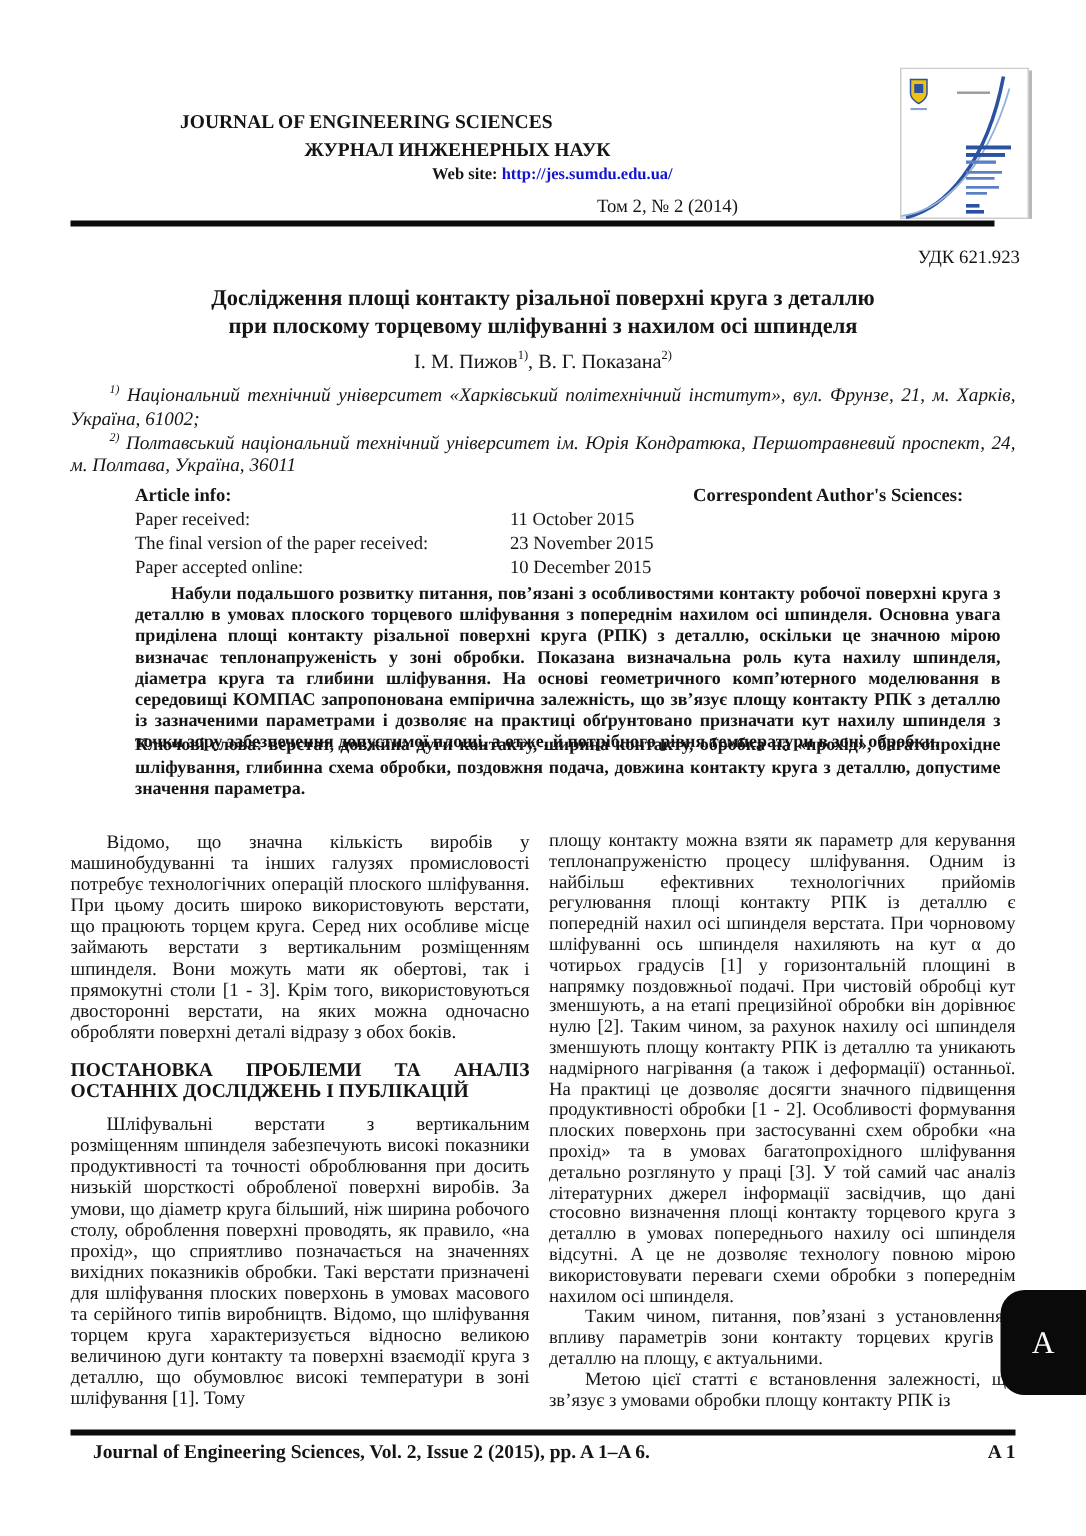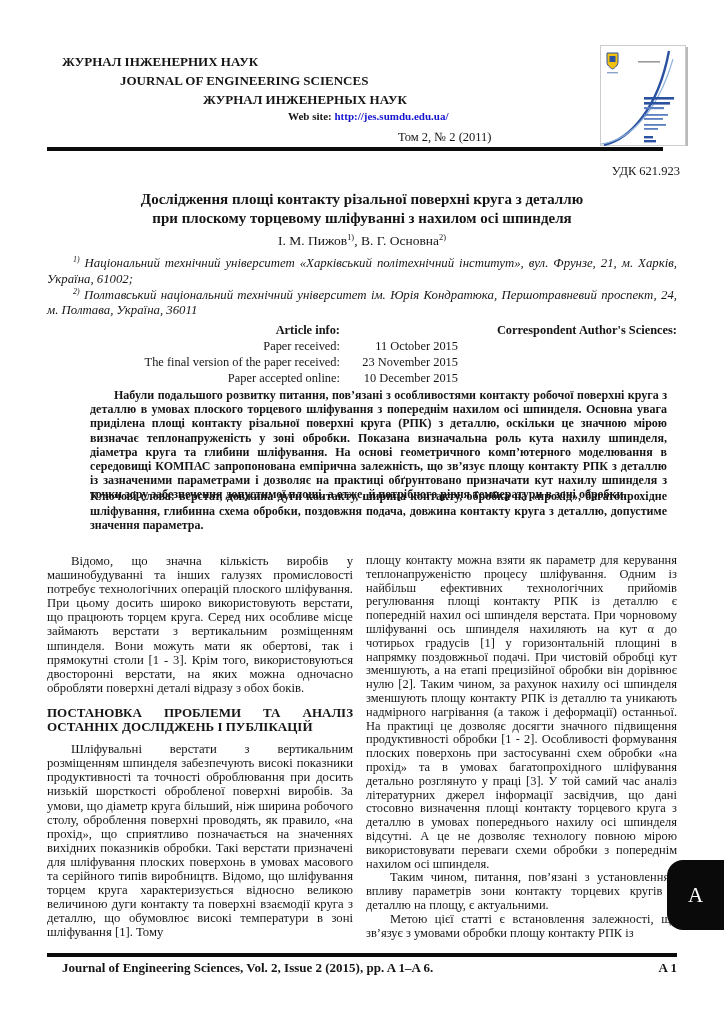--- a/index.html
+++ b/index.html
@@ -17,21 +17,21 @@
   .volume{font-size:12.5px; white-space:nowrap;}
   .rule{background:#0b0b0b; height:4px;}
   .udc{font-size:12.5px;}
   
   .title{left:47px; width:630px; text-align:center; font-weight:bold; font-size:15px; line-height:19px;}
   .authors{left:47px; width:630px; text-align:center; font-size:13.5px;}
   sup{font-size:0.62em; line-height:0;}
   .affil{left:47px; width:630px; font-style:italic; font-size:12.8px; line-height:15.8px; text-align:justify;}
   .affil p{margin:0; text-indent:26px;}
   
-  .ainfo{left:90px; width:587px; font-size:12.4px; line-height:16px; display:flex;text-align:right;}
+  .ainfo{left:90px; width:587px; font-size:12.4px; line-height:16px; display:flex;}
   .ainfo .grid{display:grid; grid-template-columns:250px 118px; column-gap:0;}
   .ainfo .head{font-weight:bold;}
   .ainfo .right{margin-left:auto; width:215px;}
   .ainfo .right div{white-space:nowrap;}
   
   .abstract{left:90px; width:577px; font-weight:bold; font-size:12px; line-height:14.2px; text-align:justify; text-indent:24px;}
   .keywords{left:90px; width:577px; font-weight:bold; font-size:12px; line-height:14.6px; text-align:justify;}
   
   .cols{left:47px; width:630px; height:399px; top:554px; display:flex; overflow:hidden;
         font-size:12.7px; line-height:14.1px; text-align:justify;}
@@ -47,28 +47,27 @@
   
   .tab{right:0; top:860px; width:57px; height:70px; background:#0a0a0a;
        border-radius:16px 0 0 16px; display:flex; align-items:center; justify-content:center;}
   .tab span{color:#ffffff; font-size:21px; line-height:1;}
 </style>
 </head>
 <body>
 
 <div class="page">
 
-  <div class="abs jt" style="left:62px;top:54px;">ЖУРНАЛ ІНЖЕНЕРНИХ НАУК</div>
   <div class="abs jt" style="left:120px;top:73px;">JOURNAL OF ENGINEERING SCIENCES</div>
   <div class="abs jt" style="left:203px;top:92px;">ЖУРНАЛ ИНЖЕНЕРНЫХ НАУК</div>
   <div class="abs website" style="left:288px;top:110px;">
     <span class="lbl">Web site:</span>
     <a href="#" style="color:#1414cf;">http://jes.sumdu.edu.ua/</a>
   </div>
-  <div class="abs volume" style="left:398px;top:130px;">Том 2, № 2 (2011)</div>
+  <div class="abs volume" style="left:398px;top:130px;">Том 2, № 2 (2014)</div>
 
   <div class="abs" style="left:600px;top:45px;width:88px;height:101px;">
     <svg width="88" height="101" viewBox="0 0 88 101">
       <rect x="0.5" y="0.5" width="85" height="100" fill="#ffffff" stroke="#cccccc" stroke-width="1"></rect>
       <rect x="86" y="2" width="2" height="99" fill="#b9b9b9"></rect>
 
       <path d="M7 8 h11 v9 c0 4.5 -5.5 7 -5.5 7 c0 0 -5.5 -2.5 -5.5 -7 z" fill="#f2c00e" stroke="#2a52a0" stroke-width="1"></path>
       <rect x="9.5" y="11" width="6" height="6" fill="#2a52a0"></rect>
       <rect x="7" y="27" width="11" height="1.4" fill="#8aa4cc"></rect>
 
@@ -93,21 +92,21 @@
 
   <div class="abs udc" style="top:164px;right:44px;">УДК 621.923</div>
 
   <div class="abs title" style="top:190px;">
     <div>Дослідження площі контакту різальної поверхні круга з деталлю</div>
     <div>при плоскому торцевому шліфуванні з нахилом осі шпинделя</div>
   </div>
 
   <div class="abs authors" style="top:233px;">
     <span>І. М. Пижов</span><sup>1)</sup><span>,</span>
-    <span>В. Г. Основна</span><sup>2)</sup>
+    <span>В. Г. Показана</span><sup>2)</sup>
   </div>
 
   <div class="abs affil" style="top:256px;">
     <p><sup>1)</sup> <span>Національний технічний університет «Харківський політехнічний інститут», вул. Фрунзе, 21, м. Харків, Україна, 61002;</span></p>
     <p><sup>2)</sup> <span>Полтавський національний технічний університет ім. Юрія Кондратюка, Першотравневий проспект, 24, м. Полтава, Україна, 36011</span></p>
   </div>
 
   <div class="abs ainfo" style="top:322px;">
     <div class="grid">
       <div class="head">Article info:</div>

